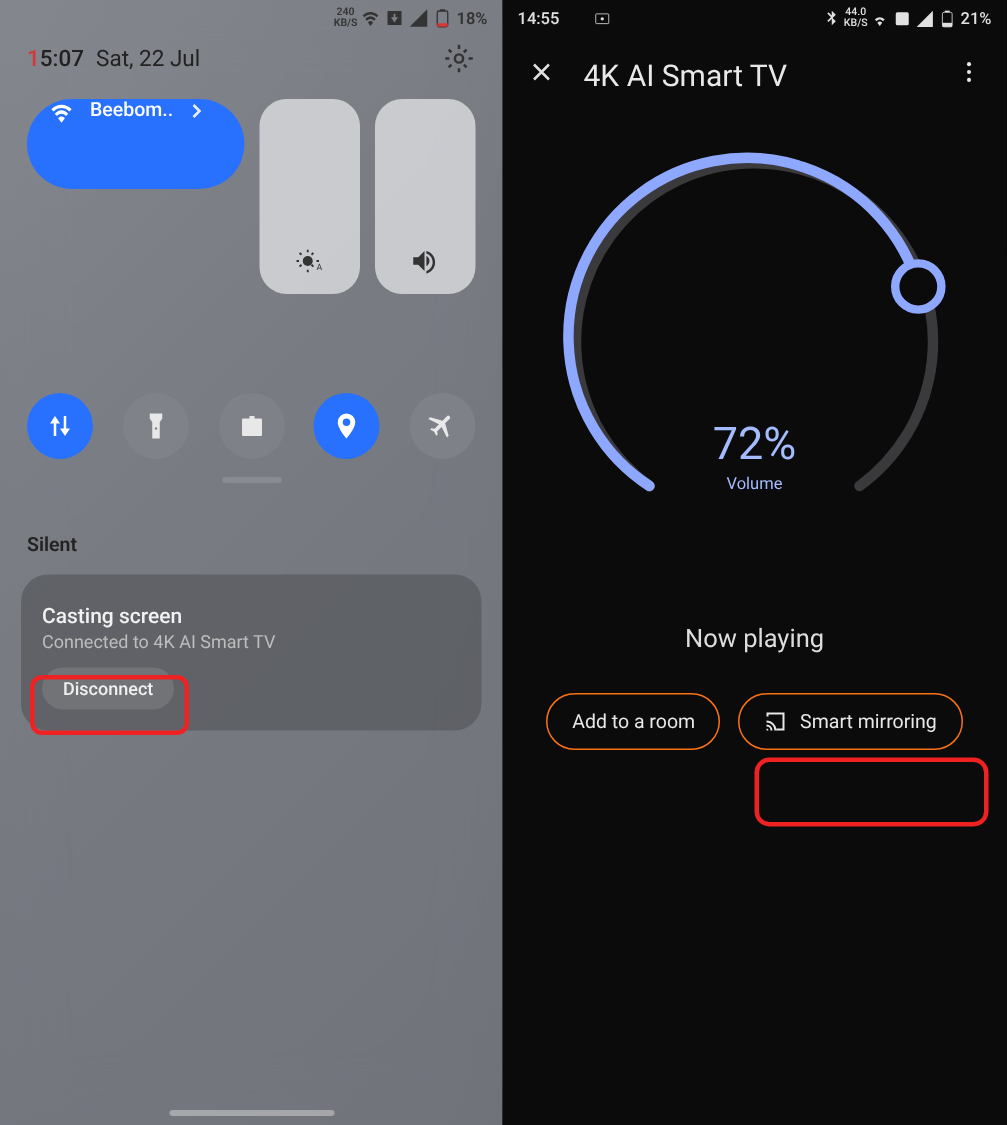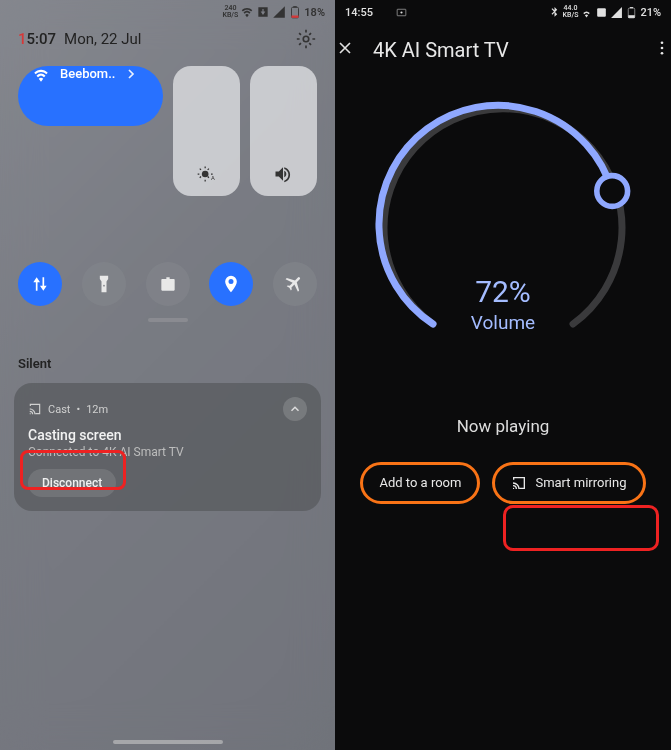--- a/index.html
+++ b/index.html
@@ -202,21 +202,21 @@
       font-weight: 500;
       color: #e0e0e0;
     }
     .status-bar-right .left { display: flex; align-items: center; gap: 22px; }
     .status-bar-right .right { margin-left: auto; display: flex; align-items: center; gap: 2px; font-size: 9px; }
     .status-bar-right svg { width: 13px; height: 13px; }
     
     .cast-header {
       display: flex;
       align-items: center;
-      padding: 14px 0;
+      padding: 14px 16px;
       gap: 18px;
     }
     .cast-header .close svg { width: 20px; height: 20px; color: #e0e0e0; }
     .cast-title { font-size: 20px; font-weight: 400; flex: 1; }
     .cast-more svg { width: 18px; height: 18px; }
     
     .vol-dial {
       width: 280px;
       height: 280px;
       margin: 10px auto 0;
@@ -224,43 +224,43 @@
     }
     .vol-dial svg { width: 100%; height: 100%; }
     .vol-text {
       position: absolute;
       top: 78%;
       left: 50%;
       transform: translate(-50%, -50%);
       text-align: center;
     }
     .vol-pct { font-size: 30px; font-weight: 400; color: #a4bcff; }
-    .vol-label { font-size: 19px; color: #a4bcff; margin-top: 2px; }
+    .vol-label { font-size: 11px; color: #a4bcff; margin-top: 2px; }
     
     .now-playing {
       text-align: center;
       font-size: 17px;
       color: #ddd;
       margin-top: 50px;
     }
     
     .cast-actions {
       display: flex;
       justify-content: center;
       gap: 12px;
       margin-top: 26px;
     }
     .outline-btn {
-      border: 3px solid #f97316;
+      border: 1px solid #f97316;
       border-radius: 22px;
       padding: 10px 16px;
       font-size: 13px;
       color: #e8e8e8;
       display: flex;
-      align-items: flex-start;
+      align-items: flex-end;
       gap: 8px;
       background: transparent;
     }
     .outline-btn svg { width: 16px; height: 16px; }
     
     .highlight-red-2 {
       position: absolute;
       border: 3px solid #e22;
       border-radius: 10px;
       left: 168px;
@@ -293,21 +293,21 @@
     <svg viewBox="0 0 24 24">
         <rect x="6" y="4" width="12" height="18" rx="2" fill="none" stroke="currentColor" stroke-width="1.5"></rect>
         <rect x="6" y="18" width="12" height="4" fill="#d63838"></rect>
         <rect x="9" y="2" width="6" height="2" fill="currentColor"></rect>
       </svg>
     <span class="battery-text-l">18%</span>
   </div>
 
   <div class="time-row">
     <span class="time-l"><span class="accent">1</span><span>5:07</span></span>
-    <span class="date-l">Mon, 22 Jul</span>
+    <span class="date-l">Sat, 22 Jul</span>
     <svg class="gear" viewBox="0 0 24 24" fill="none" stroke="#333" stroke-width="1.8">
         <circle cx="12" cy="12" r="3"></circle>
         <path d="M12 2v3m0 14v3m10-10h-3M5 12H2m15.5-6.5l-2 2m-9 9l-2 2m13 0l-2-2m-9-9l-2-2"></path>
       </svg>
   </div>
 
   <div class="tiles-area">
     <div class="pill">
       <svg viewBox="0 0 24 24" fill="currentColor">
           <path d="M12 21l-3-4c1-1 2-1.5 3-1.5s2 .5 3 1.5l-3 4zm-6-8c2-2 4-3 6-3s4 1 6 3l-2 2c-1.2-1.2-2.6-2-4-2s-2.8.8-4 2l-2-2zm-3-4c2.5-2.5 5.6-4 9-4s6.5 1.5 9 4l-2 2c-2-2-4.4-3-7-3s-5 1-7 3l-2-2z"></path>
@@ -357,33 +357,20 @@
           <path d="M21 14l-9-5V4a1.5 1.5 0 00-3 0v5l-9 5v2l9-3v5l-2 1.5V21l3.5-1 3.5 1v-1.5L12 18v-5l9 3v-2z" transform="rotate(45 12 12)"></path>
         </svg>
       </div>
   </div>
 
   <div class="handle"></div>
 
   <div class="silent-header">Silent</div>
 
   <div class="notif-card">
-    <div class="notif-top">
-      <svg viewBox="0 0 24 24" fill="currentColor">
-          <path d="M21 3H3v4h2V5h14v14h-6v2h8V3zM3 19v2h2a2 2 0 00-2-2zm0-4v2a4 4 0 014 4h2a6 6 0 00-6-6zm0-4v2a8 8 0 018 8h2c0-5.5-4.5-10-10-10z"></path>
-        </svg>
-      <span>Cast</span>
-      <span>•</span>
-      <span>12m</span>
-      <div class="notif-collapse">
-        <svg viewBox="0 0 24 24" width="12" height="12" fill="none" stroke="#ddd" stroke-width="2.5">
-            <path d="M6 15l6-6 6 6"></path>
-          </svg>
-      </div>
-    </div>
     <div class="notif-title">Casting screen</div>
     <div class="notif-sub">Connected to 4K AI Smart TV</div>
     <div class="notif-actions">
       <span class="disconnect-btn">Disconnect</span>
     </div>
   </div>
 
   <div class="highlight-red-1"></div>
   <div class="nav-pill"></div>
 </div>

